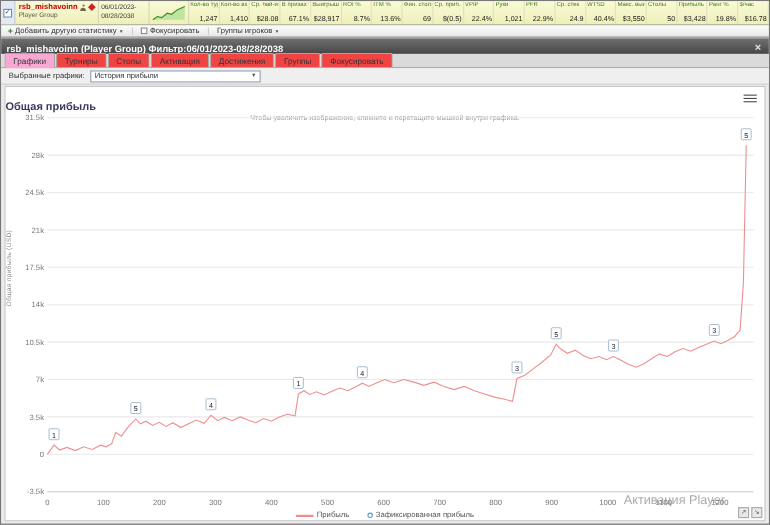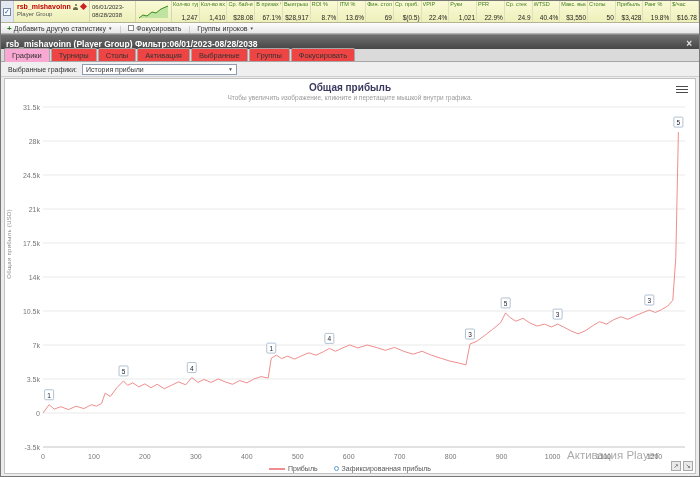--- a/index.html
+++ b/index.html
@@ -45,21 +45,21 @@
   .tab { font-size:7.5px; color:#333; background:#ef4444; border:1px solid #a6a6a6; border-bottom:none;
          border-radius:2px 2px 0 0; padding:1.5px 7px; cursor:pointer; white-space:nowrap; }
   .tab.active { background:#f9a8d4; position:relative; top:1px; padding-bottom:2.5px; }
   .selrow { height:15px; display:flex; align-items:center; gap:5px; padding:0 7px; background:#efefef; border-bottom:1px solid #cfcfcf; font-size:7px; color:#333; }
   .select { min-width:155px; height:11px; background:#fff; border:1px solid #8f9cb2; display:flex; align-items:center;
             justify-content:space-between; padding:0 3px; font-size:7px; cursor:pointer; }
   .select .dd-arrow { font-size:5px; }
 
   
   .chart-card { position:absolute; left:3px; right:3px; top:43px; bottom:2px; background:#fff; border:1px solid #c2c2c2; overflow:hidden; }
-  .chart-title { text-align:center; margin-top:3px; font-size:10px; font-weight:600; color:#3a3a5e; }
+  .chart-title { margin-top:13px; font-size:10px; font-weight:600; color:#3a3a5e; }
   .chart-sub { text-align:center; margin-top:1px; font-size:6.5px; color:#9a9a9a; }
   .burger { position:absolute; top:5px; right:7px; width:12px; cursor:pointer; }
   .burger i { display:block; height:1.5px; background:#4a4a4a; margin:1.6px 0; }
   .ylab { position:absolute; left:1px; top:130px; writing-mode:vertical-rl; transform:rotate(180deg); font-size:6px; color:#8a8a8a; letter-spacing:0.3px; }
   #plot { position:absolute; left:2px; top:22px; width:688px; height:370px; }
   .legend { position:absolute; left:0; right:0; bottom:1px; display:flex; justify-content:center; align-items:center; gap:16px; font-size:7px; color:#555; }
   .leg-item { display:flex; align-items:center; gap:3px; cursor:pointer; }
   .leg-line { width:16px; height:2px; display:inline-block; }
   .leg-circle { width:5px; height:5px; border-radius:50%; border:1.5px solid; display:inline-block; }
   .watermark { position:absolute; right:36px; bottom:12px; font-size:11.5px; color:rgba(100,100,100,0.55); pointer-events:none; }
@@ -196,21 +196,21 @@
       <span>rsb_mishavoinn (Player Group) Фильтр:06/01/2023-08/28/2038</span>
       <span class="sp"></span>
       <span class="close">×</span>
     </div>
 
     <div class="tabs">
         <div class="tab active">Графики</div>
         <div class="tab">Турниры</div>
         <div class="tab">Столы</div>
         <div class="tab">Активация</div>
-        <div class="tab">Выбранные</div>
+        <div class="tab">Достижения</div>
         <div class="tab">Группы</div>
         <div class="tab">Фокусировать</div>
       </div>
 
     <div class="selrow">
       <span>Выбранные графики:</span>
       <span class="select">
         <span>История прибыли</span>
         <span class="dd-arrow">▼</span>
       </span>

